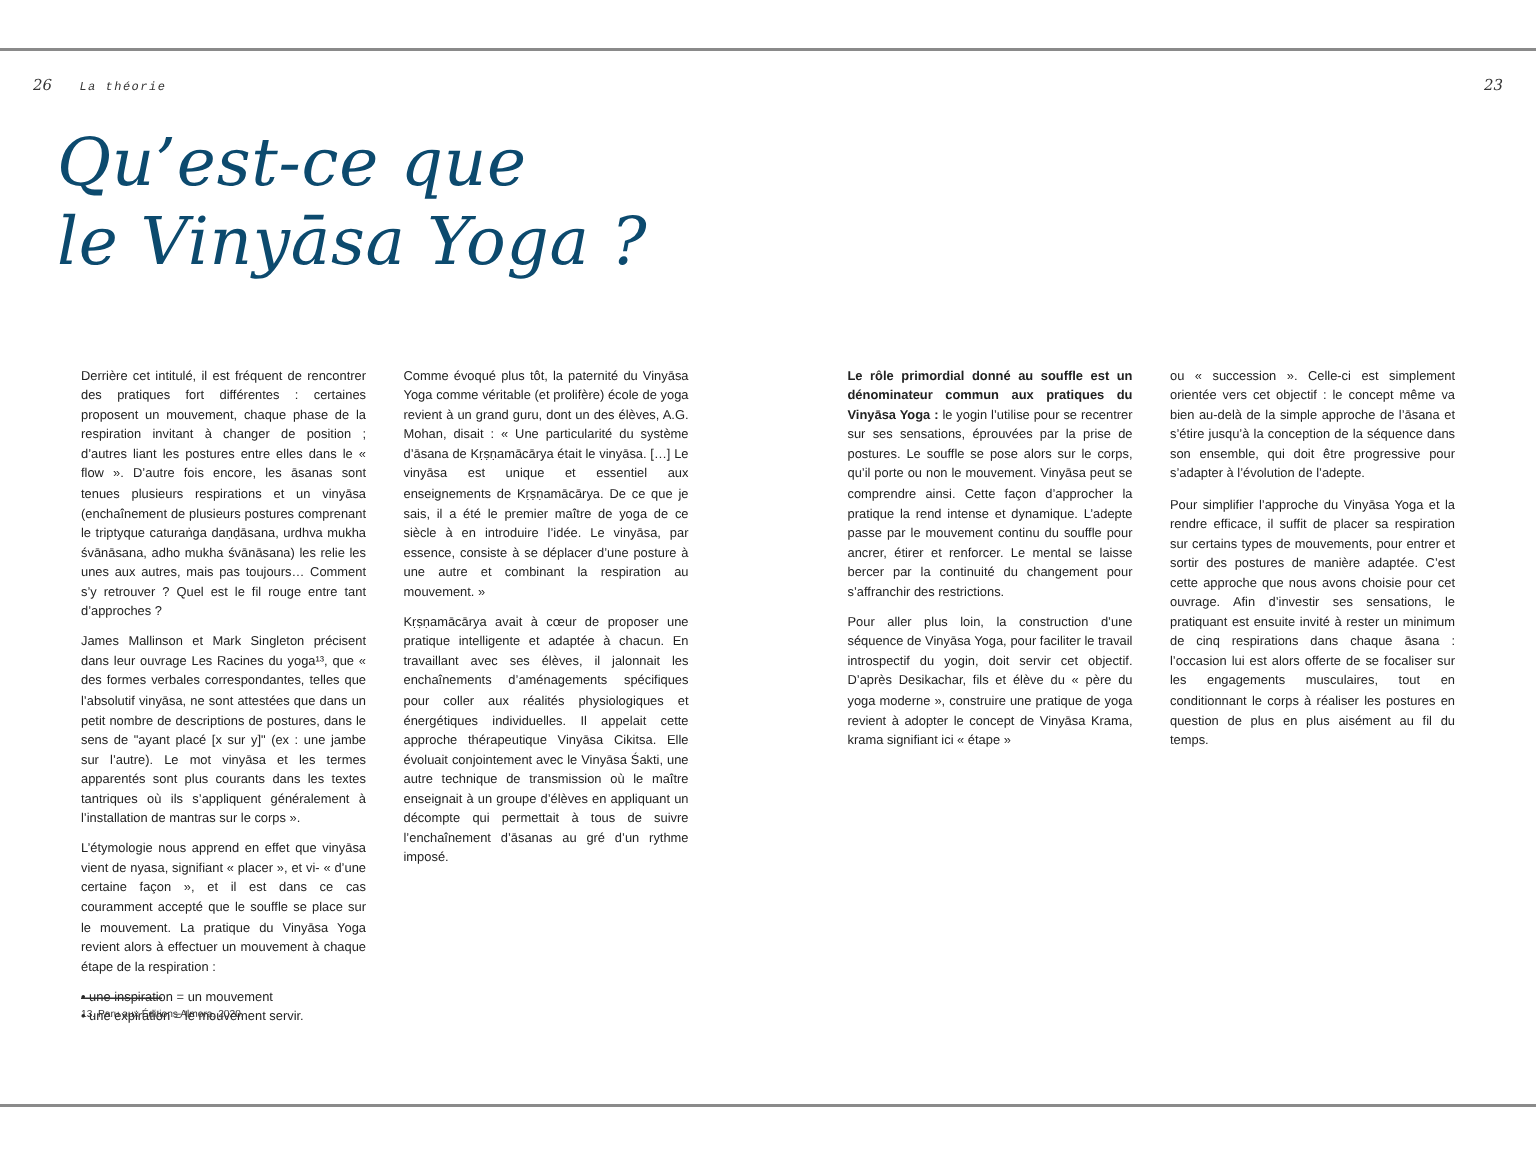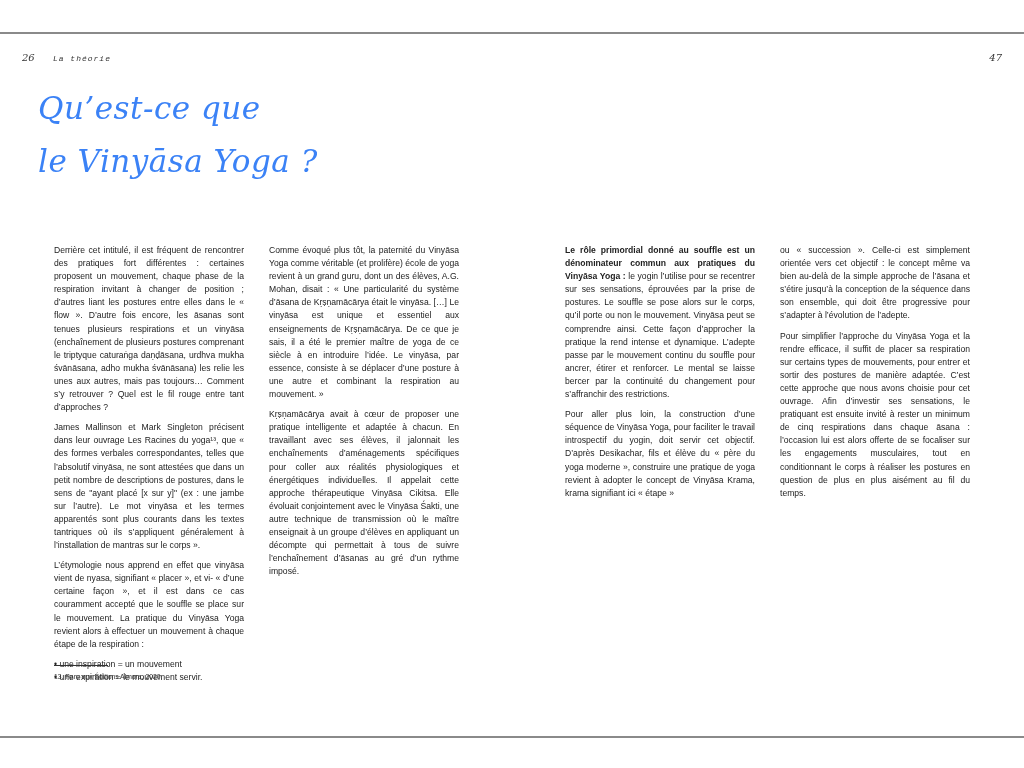--- a/index.html
+++ b/index.html
@@ -7,21 +7,21 @@
          font-family:"Liberation Sans", sans-serif; color:#1a1a1a; }
   .rule { position:absolute; left:0; width:1024px; height:2px; background:#8a8a8a; }
   .rule.top { top:32px; }
   .rule.bottom { top:736px; }
   .folio { position:absolute; top:52px; font-family:"DejaVu Serif", serif; font-style:italic; font-size:10px; color:#333; }
   .folio.left { left:22px; }
   .folio.left .num { margin-right:15px; }
   .folio.left .sec { font-size:8px; letter-spacing:1px;font-family:Liberation Mono, monospace; }
   .folio.right { right:22px; }
   .title { position:absolute; left:38px; top:82px; margin:0; font-family:"DejaVu Serif", serif;
-           font-style:italic; font-weight:200; font-size:31px; line-height:53px; color:#3b82f6;
+           font-style:italic; font-weight:200; font-size:44px; line-height:53px; color:#0c4a6e;
            -webkit-text-stroke:0; letter-spacing:0.5px; }
   .title span { display:block; }
   .col { position:absolute; top:244px; width:190px; font-size:8.6px; line-height:13.1px;
          text-align:justify; color:#222; }
   .col p { margin:0 0 7px 0; }
   .col p.bold { font-weight:bold; }
   .col .bullets { margin:0; padding:0; list-style:none; }
   .col .bullets li { margin:0; }
   .col1 { left:54px; }
   .col2 { left:269px; }
@@ -32,21 +32,21 @@
 </style>
 </head>
 <body>
 
 <div class="rule top"></div>
 
 <div class="folio left">
   <span class="num">26</span>
   <span class="sec">La théorie</span>
 </div>
-<div class="folio right">47</div>
+<div class="folio right">23</div>
 
 <h1 class="title">
   <span>Qu’est-ce que</span>
   <span>le Vinyāsa Yoga ?</span>
 </h1>
 
 <div class="col col1">
   <p>Derrière cet intitulé, il est fréquent de rencontrer des pratiques fort différentes : certaines proposent un mouvement, chaque phase de la respiration invitant à changer de position ; d’autres liant les postures entre elles dans le « flow ». D’autre fois encore, les āsanas sont tenues plusieurs respirations et un vinyāsa (enchaînement de plusieurs postures comprenant le triptyque caturaṅga daṇḍāsana, urdhva mukha śvānāsana, adho mukha śvānāsana) les relie les unes aux autres, mais pas toujours… Comment s’y retrouver ? Quel est le fil rouge entre tant d’approches ?</p>
   <p>James Mallinson et Mark Singleton précisent dans leur ouvrage Les Racines du yoga¹³, que « des formes verbales correspondantes, telles que l’absolutif vinyāsa, ne sont attestées que dans un petit nombre de descriptions de postures, dans le sens de "ayant placé [x sur y]" (ex : une jambe sur l’autre). Le mot vinyāsa et les termes apparentés sont plus courants dans les textes tantriques où ils s’appliquent généralement à l’installation de mantras sur le corps ».</p>
   <p>L’étymologie nous apprend en effet que vinyāsa vient de nyasa, signifiant « placer », et vi- « d’une certaine façon », et il est dans ce cas couramment accepté que le souffle se place sur le mouvement. La pratique du Vinyāsa Yoga revient alors à effectuer un mouvement à chaque étape de la respiration :</p>

